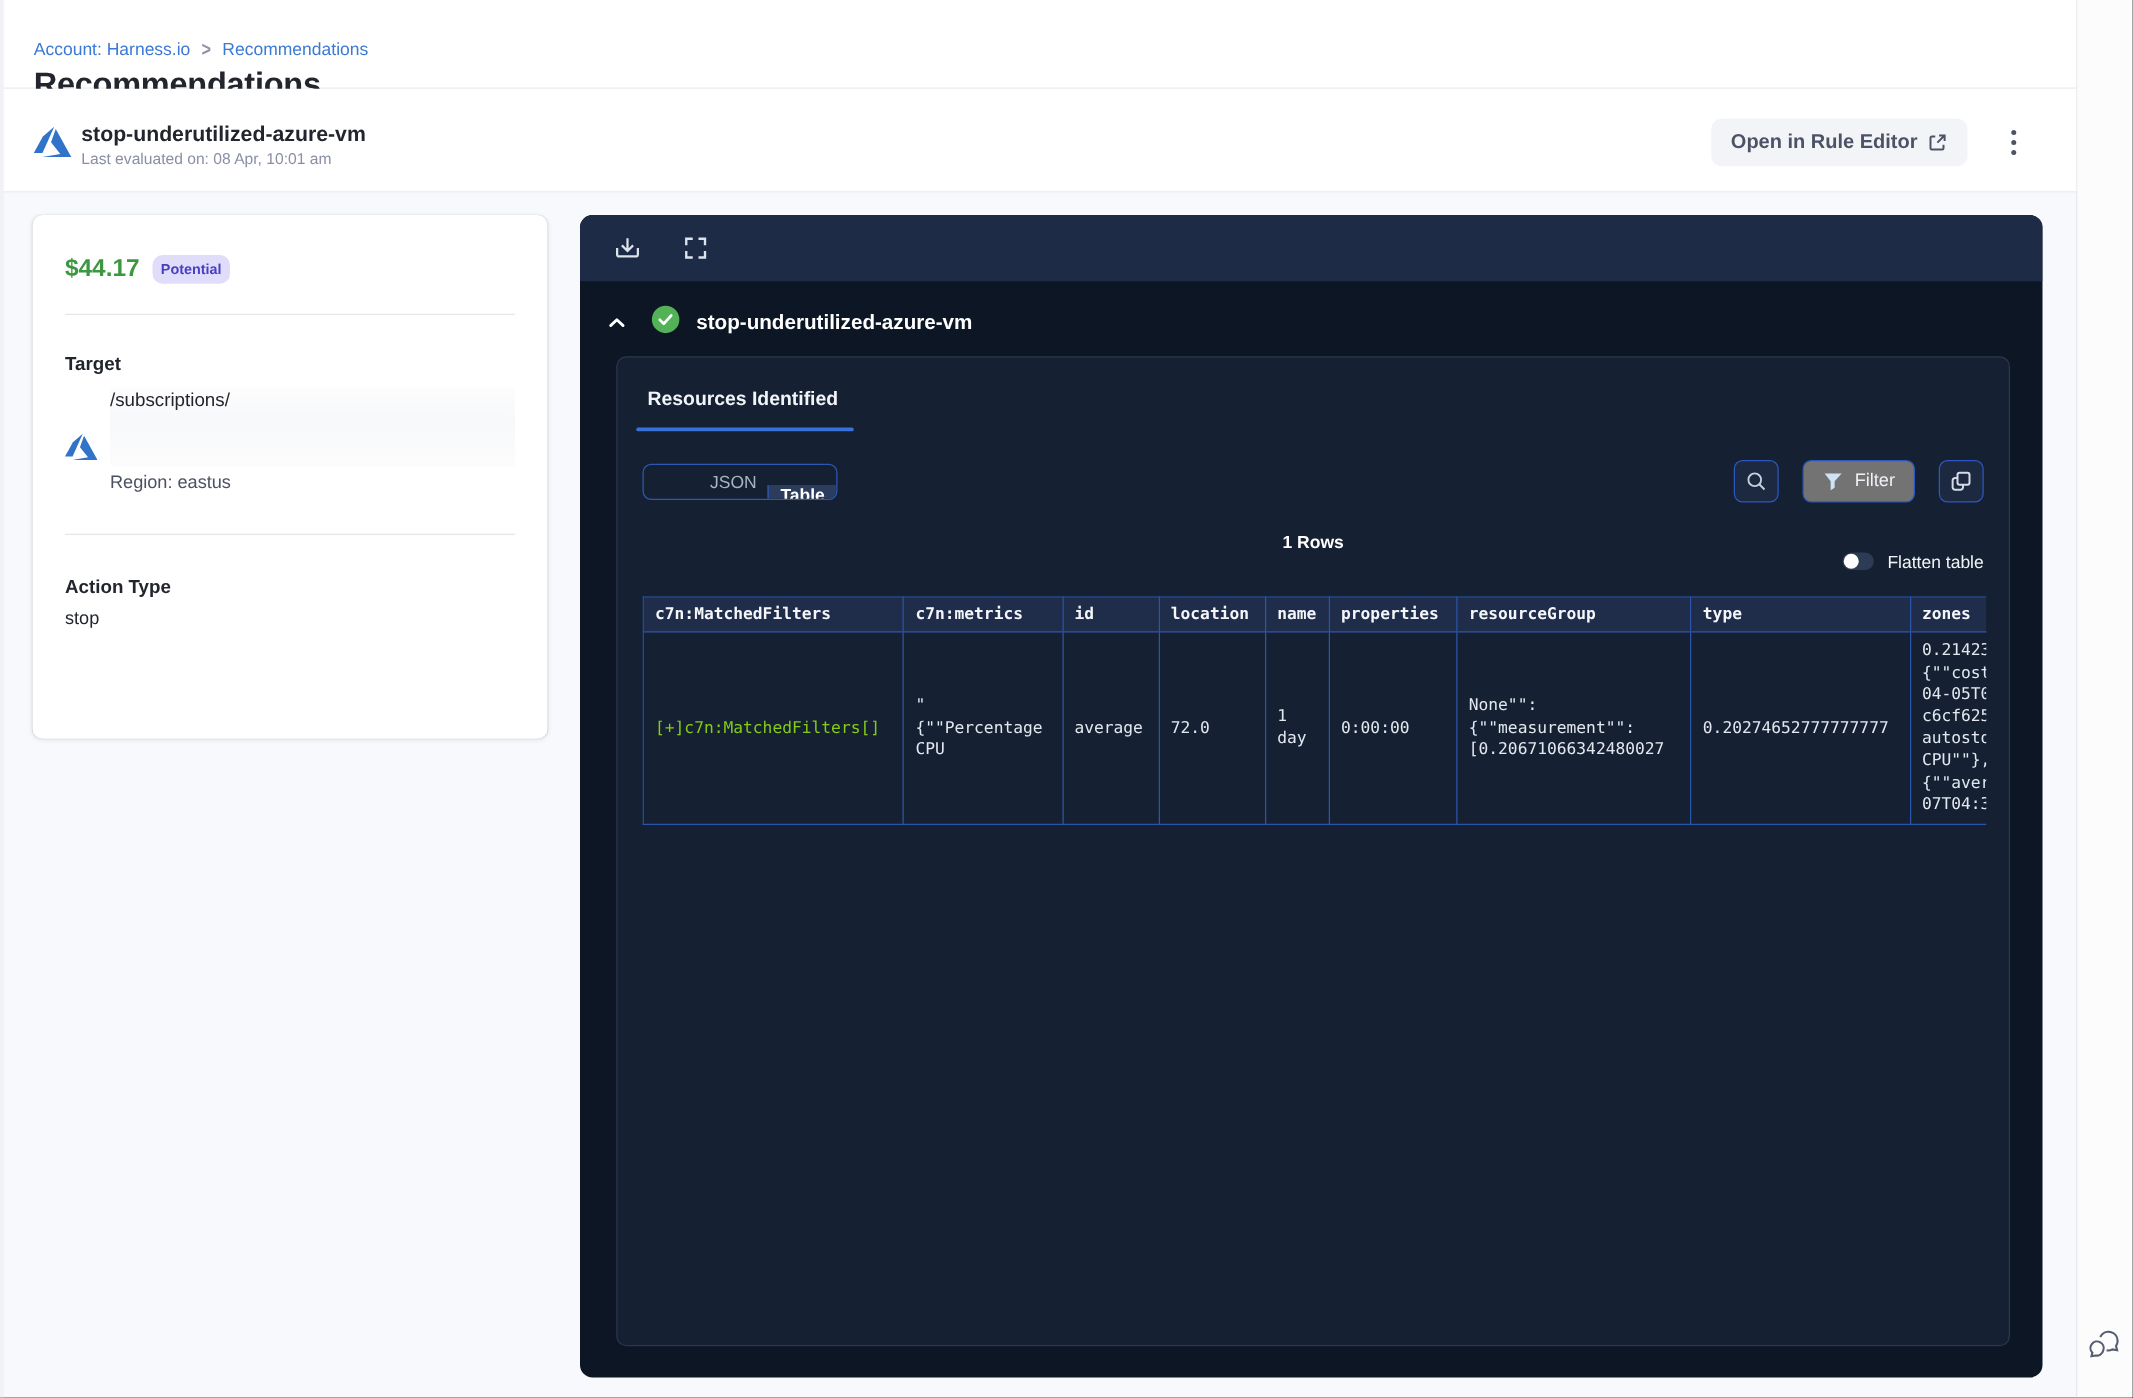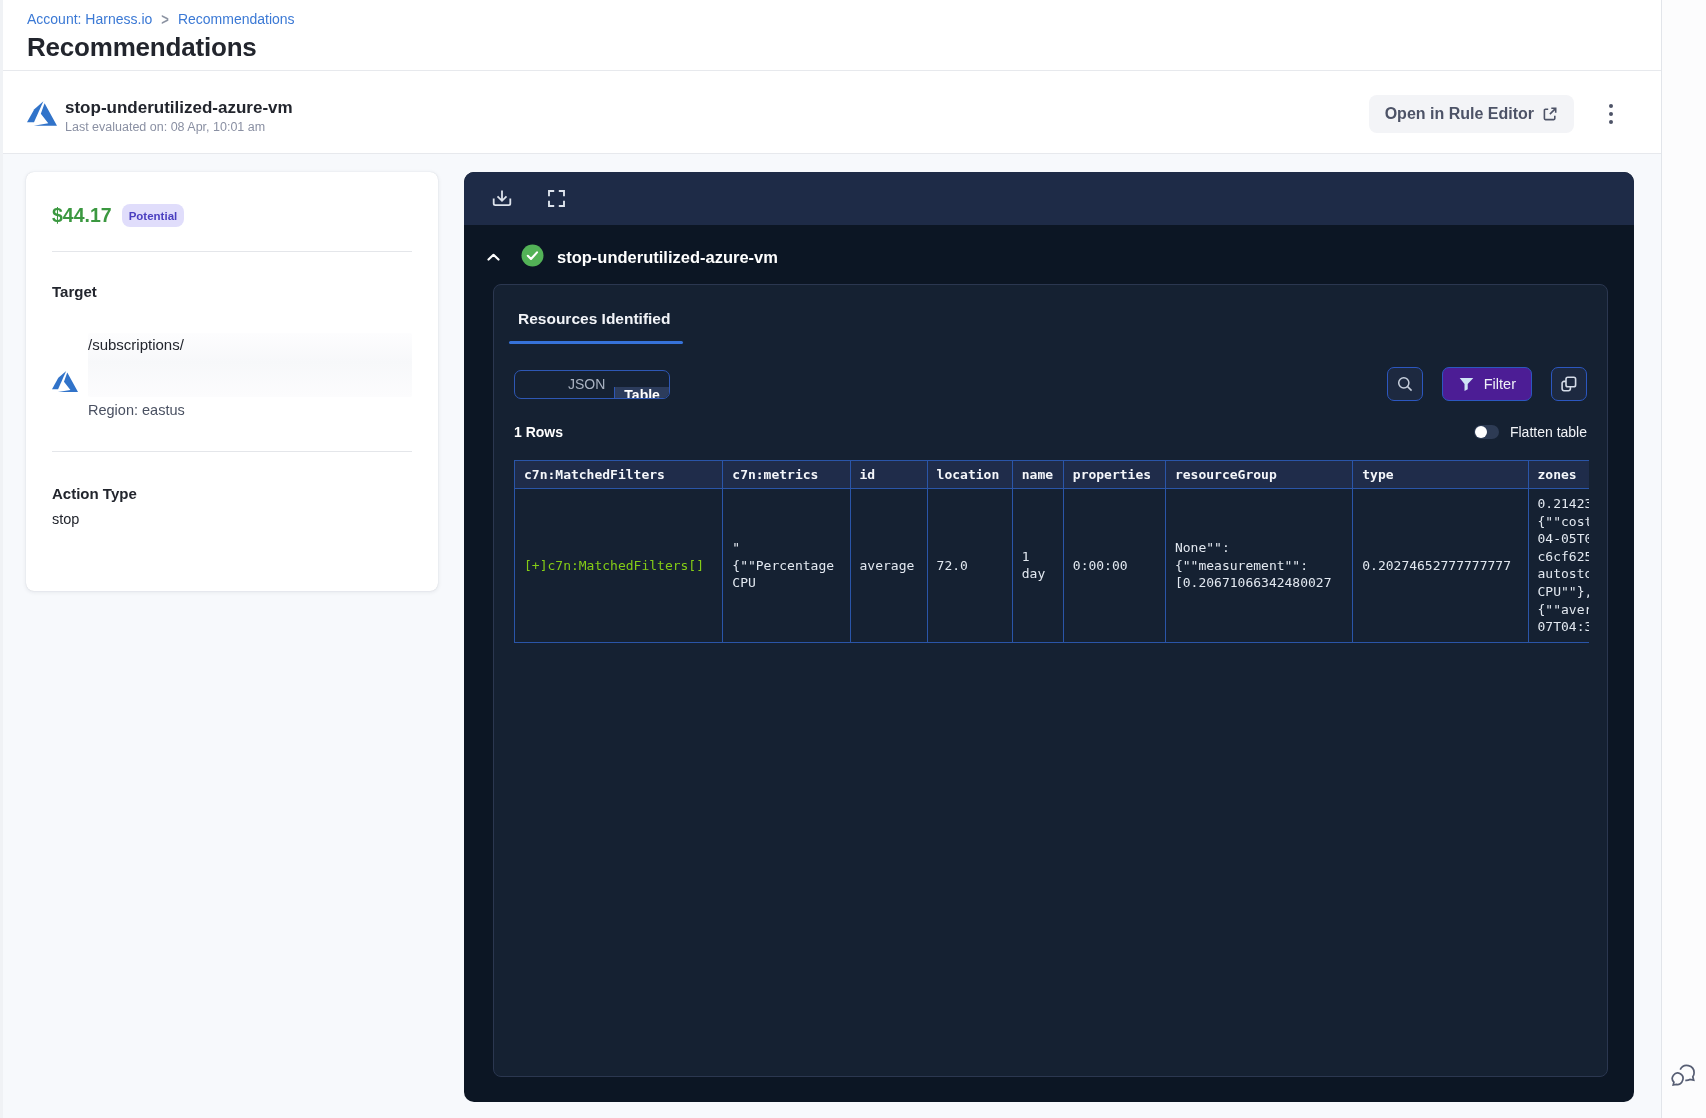--- a/index.html
+++ b/index.html
@@ -4,21 +4,21 @@
 <style>
 * { margin:0; padding:0; box-sizing:border-box; }
 html,body { width:1706px; height:1118px; overflow:hidden; }
 body { font-family:"Liberation Sans", sans-serif; background:#fcfcfd; position:relative; }
 .page { display:flex; width:1706px; height:1118px; }
 .main { width:1662px; border-right:1px solid #e2e5ea; border-left:3px solid #f0f2f5; background:#f7f9fc; display:flex; flex-direction:column; }
 .gutter { flex:1; background:#fcfcfd; position:relative; }
 
 
 .top-header { background:#fff; height:71px; border-bottom:1px solid #e7e9ed; padding:11px 0 0 24px; }
-.breadcrumb { font-size:14px; display:flex; align-items:center; gap:9px; }
+.breadcrumb { font-size:14px; display:flex; align-items:center; gap:9px;margin-top:20px; }
 .crumb-link { color:#3b79d5; text-decoration:none; cursor:pointer; }
 .crumb-sep { color:#8d94a3; font-size:13px; font-weight:700; transform:scaleY(1.25); }
 .page-title { color:#22252d; font-size:26px; font-weight:700; margin-top:5px; letter-spacing:-0.2px; }
 
 
 .rule-strip { background:#fff; height:83px; border-bottom:1px solid #e7e9ed; display:flex; align-items:center; padding:0 41px 0 24px; }
 .rule-id { display:flex; align-items:center; gap:8px; }
 .rule-id .tblock { position:relative; top:4px; }
 .rule-strip .azure-logo { position:relative; top:1px; }
 .azure-logo { width:30px; height:29px; }
@@ -37,21 +37,21 @@
 .savings-row { display:flex; align-items:flex-start; }
 .card-label { font-size:15px; font-weight:700; color:#22252d; }
 .create-ticket { margin-left:auto; margin-right:17px; color:#2874dc; font-size:18px; font-weight:700; cursor:pointer; margin-top:3px; background:none; border:none; font-family:inherit; display:flex; align-items:center; gap:8px; }
 .create-plus { font-size:19px; font-weight:400; line-height:14px; }
 .amount-row { display:flex; align-items:center; margin-top:7px; gap:10px; }
 .amount { font-size:19.5px; font-weight:700; color:#3b9840; }
 .badge-potential { background:#e0ddfb; color:#4a3fc0; font-size:11.5px; font-weight:600; border-radius:8px; padding:5.5px 7px; }
 .card-divider { border:none; border-top:1px solid #e4e6ea; margin:0; }
 .div1 { margin-top:24px; }
 .target-label { margin-top:31px; }
-.target-row { margin-top:36px; display:flex; gap:8px; }
+.target-row { margin-top:12px; display:flex; gap:8px; }
 .target-azure { width:30px; height:29px; margin-top:31px; }
 .target-info { flex:1; }
 .target-path { font-size:15px; color:#22252d; padding-left:2px; position:relative; z-index:1; }
 .redacted { width:324px; height:64px; margin:-20px 0 0 2px; background:linear-gradient(180deg,#fdfdfe 0%, #f7f8fa 45%, #fcfcfd 100%); border-radius:2px; }
 .target-region { font-size:14.5px; color:#4a5162; margin-top:5px; padding-left:2px; }
 .div2 { margin-top:33px; }
 .action-label { margin-top:33px; }
 .action-value { font-size:14.5px; color:#22252d; margin-top:9px; }
 
 
@@ -67,22 +67,22 @@
 .inner-panel { margin:13px 26px 25px 29px; height:793px; border:1px solid #2b3750; border-radius:8px; background:#152132; padding:25px 20px 0 20px; position:relative; }
 .tab-wrap { padding-left:0; }
 .tab-label { color:#f2f4f8; font-size:15.5px; font-weight:600; padding-left:4px; display:inline-block; }
 .tab-underline { width:174px; height:3px; background:#3672d9; border-radius:2px; margin-top:13px; margin-left:-5px; }
 .controls-row { display:flex; align-items:center; margin-top:23px; padding-left:0; }
 .seg { display:flex; height:29px; border:1px solid #2e57b4; border-radius:7px; overflow:hidden;padding-left:44px; }
 .seg-btn { border:none; background:transparent; color:#aab3c2; font-size:14px; padding:0 9px; cursor:pointer; font-family:inherit; }
 .seg-btn.active { background:#2c3c5c; color:#fff; font-weight:600; border-left:1px solid #2e57b4;margin-top:16px; }
 .controls-spacer { flex:1; }
 .icon-btn { width:36px; height:34px; border:1.5px solid #2c57c0; background:#1d2940; border-radius:7px; display:flex; align-items:center; justify-content:center; cursor:pointer; }
-.filter-btn { height:34px; border:1.5px solid #2c57c0; background:#4c1d95; border-radius:7px; display:flex; align-items:center; justify-content:center; gap:9px; color:#eef1f6; font-size:14.5px; padding:0 15px; margin:0 19px; cursor:pointer; font-family:inherit; }
-.rows-row { display:flex; align-items:center; margin-top:23px; padding-left:0; }
+.filter-btn { height:34px; border:1.5px solid #2c57c0; background:#737373; border-radius:7px; display:flex; align-items:center; justify-content:center; gap:9px; color:#eef1f6; font-size:14.5px; padding:0 15px; margin:0 19px; cursor:pointer; font-family:inherit; }
+.rows-row { display:flex; align-items:center; margin-top:23px; padding-left:0;flex-direction:column; }
 .rows-count { color:#fff; font-size:14px; font-weight:700; }
 .flatten-wrap { margin-left:auto; display:flex; align-items:center; gap:11px; }
 .toggle { width:25px; height:14px; border-radius:8px; background:#2d3b54; position:relative; cursor:pointer; border:none; }
 .toggle .dot { position:absolute; left:1px; top:1px; width:12px; height:12px; border-radius:50%; background:#fff; }
 .flatten-label { color:#f2f4f8; font-size:14px; }
 
 
 .table-clip { margin-top:20px; width:1075px; overflow:hidden; }
 table.res { border-collapse:collapse; table-layout:fixed; width:1276px; font-family:"DejaVu Sans Mono", monospace; }
 table.res th { background:#1f2c4a; border:1px solid #2a55a8; color:#f4f6fa; font-size:13px; font-weight:700; text-align:left; padding:5px 9px; height:28px; white-space:pre; }

